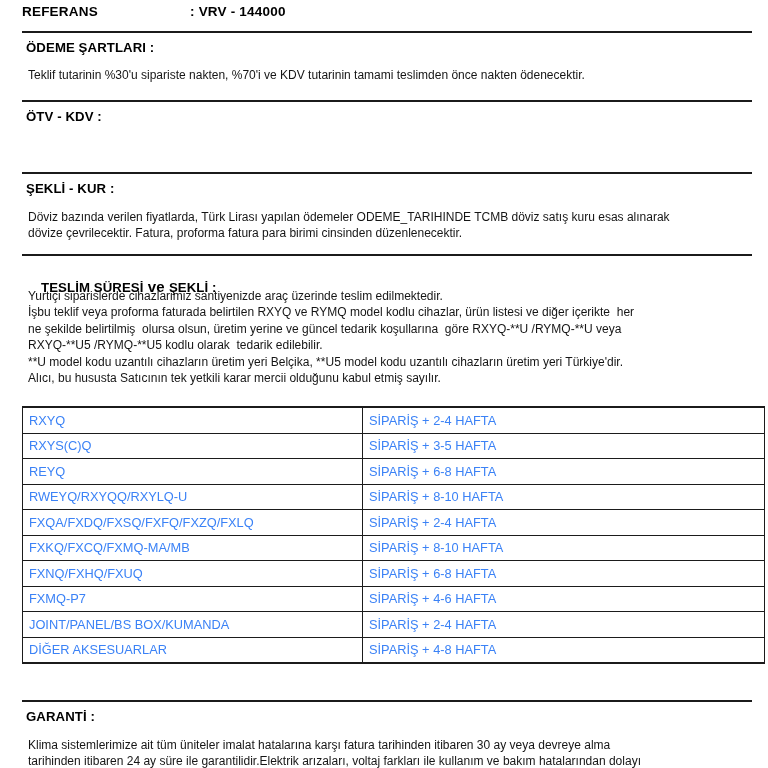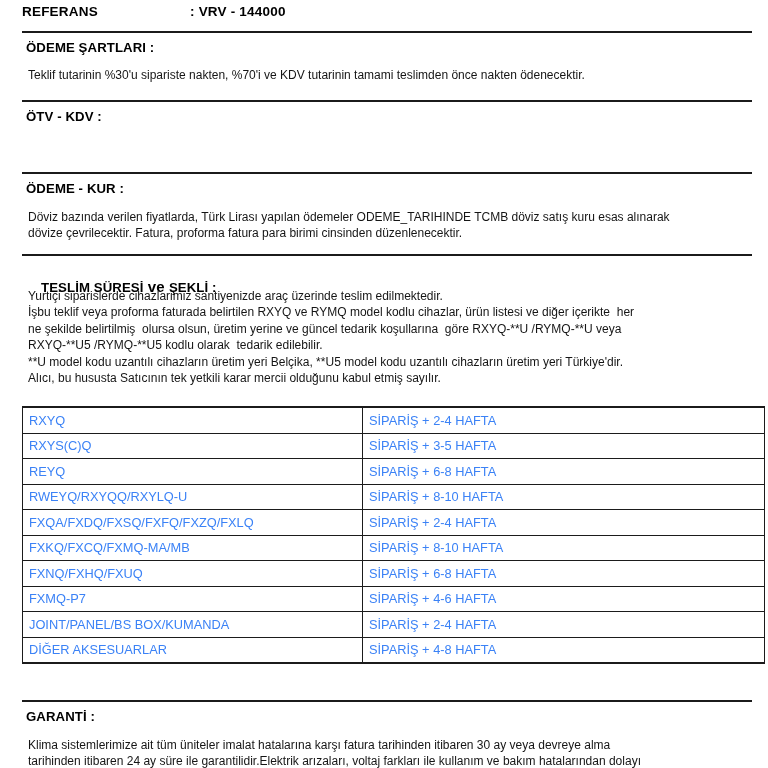--- a/index.html
+++ b/index.html
@@ -129,21 +129,21 @@
 
   <div class="abs sec-title" style="top:40px">ÖDEME ŞARTLARI :</div>
   <div class="abs para" style="top:67px">Teklif tutarinin %30'u sipariste nakten, %70'i ve KDV tutarinin tamami teslimden önce nakten ödenecektir.</div>
 
   <div class="abs rule" style="top:100px"></div>
 
   <div class="abs sec-title" style="top:109px">ÖTV - KDV :</div>
 
   <div class="abs rule" style="top:172px"></div>
 
-  <div class="abs sec-title" style="top:181px">ÖDEME - KUR :</div>
+  <div class="abs sec-title" style="top:181px">ŞEKLİ - KUR :</div>
   <div class="abs para" style="top:209px">Döviz bazında verilen fiyatlarda, Türk Lirası yapılan ödemeler ODEME_TARIHINDE TCMB döviz satış kuru esas alınarak
 dövize çevrilecektir. Fatura, proforma fatura para birimi cinsinden düzenlenecektir.</div>
 
   <div class="abs rule" style="top:254px"></div>
 
   <div class="abs sec-title" style="top:263px">
     <span>TESLİM SÜRESİ</span><span class="lc"> ve </span><span>ŞEKLİ :</span>
   </div>
   <div class="abs para" style="top:288px">Yurtiçi siparislerde cihazlarimiz santiyenizde araç üzerinde teslim edilmektedir.
 İşbu teklif veya proforma faturada belirtilen RXYQ ve RYMQ model kodlu cihazlar, ürün listesi ve diğer içerikte  her

